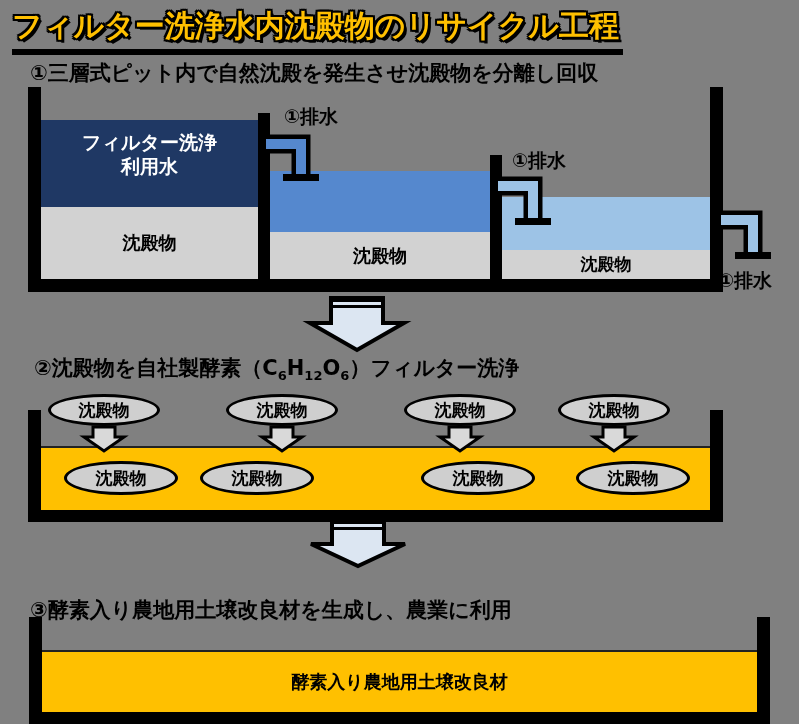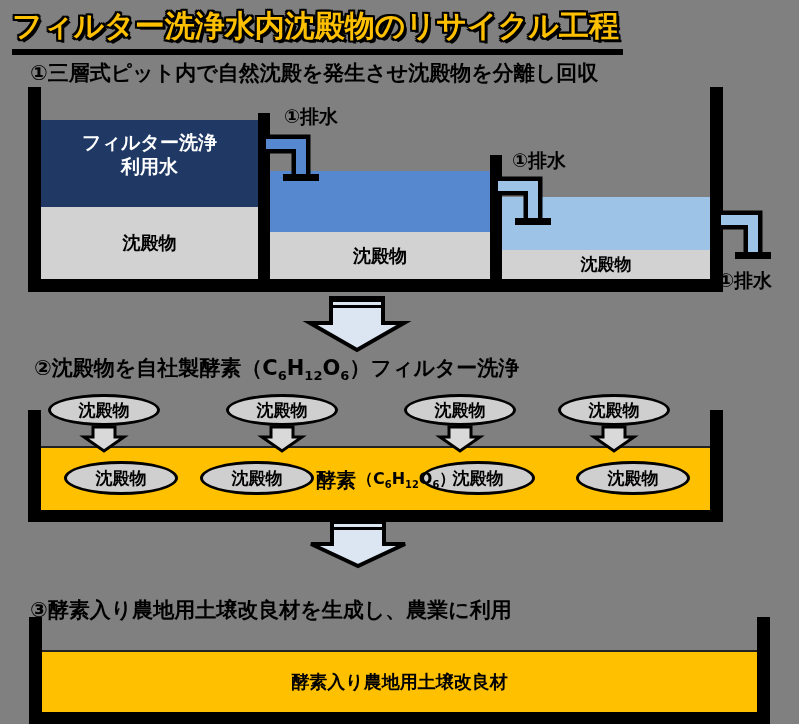--- a/index.html
+++ b/index.html
@@ -115,24 +115,20 @@
   <div class="abs oval" style="left:200px;top:461px;width:114px;height:34px;">
       <span>沈殿物</span>
     </div>
   <div class="abs oval" style="left:421px;top:461px;width:114px;height:34px;">
       <span>沈殿物</span>
     </div>
   <div class="abs oval" style="left:576px;top:461px;width:114px;height:34px;">
       <span>沈殿物</span>
     </div>
 
-  <div class="abs enzyme">
-    <span class="w">酵素</span>
-    <span class="f"><span>（</span><span>C</span><sub>6</sub><span>H</span><sub>12</sub><span>O</span><sub>6</sub><span>）</span></span>
-  </div>
 
   <div class="abs h h3">③酵素入り農地用土壌改良材を生成し、農業に利用</div>
 
   <div class="abs wall" style="left:29px;top:617px;width:13px;height:107px;"></div>
   <div class="abs wall" style="left:757px;top:617px;width:13px;height:107px;"></div>
   <div class="abs wall" style="left:29px;top:712px;width:741px;height:12px;"></div>
   <div class="abs yellow y3">
     <span>酵素入り農地用土壌改良材</span>
   </div>
 

